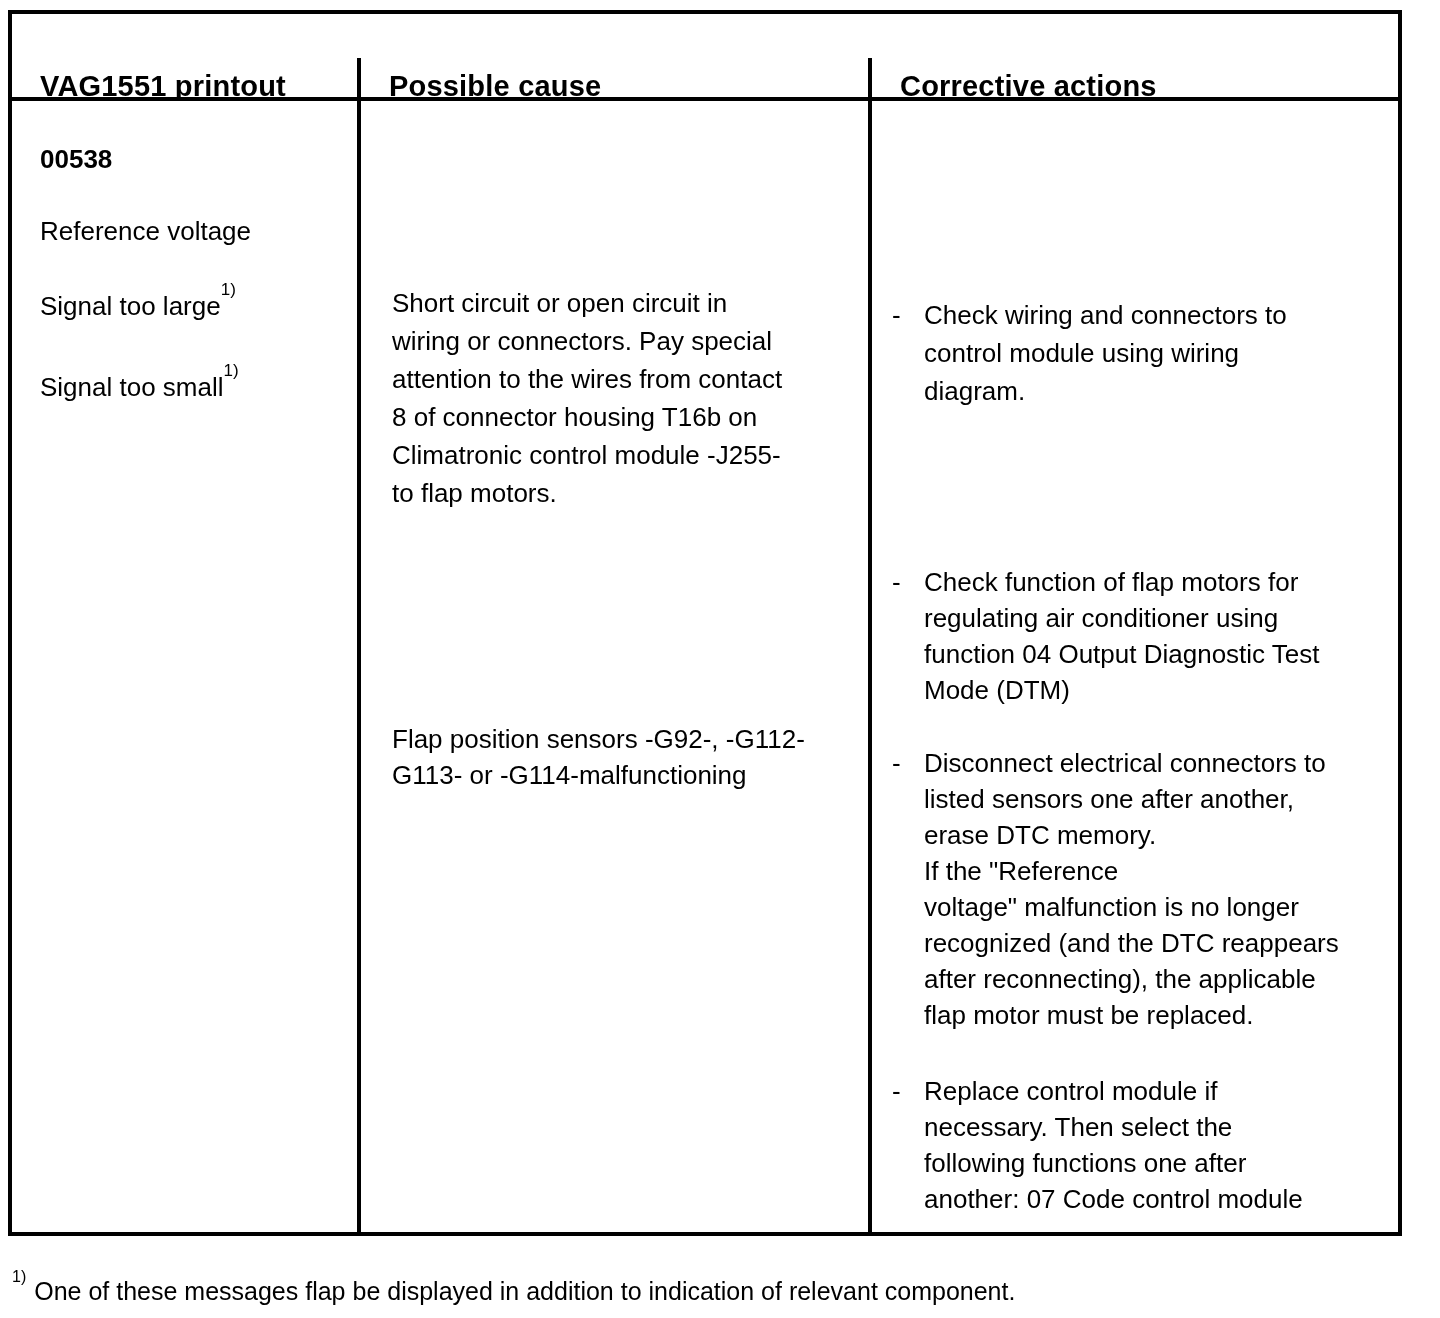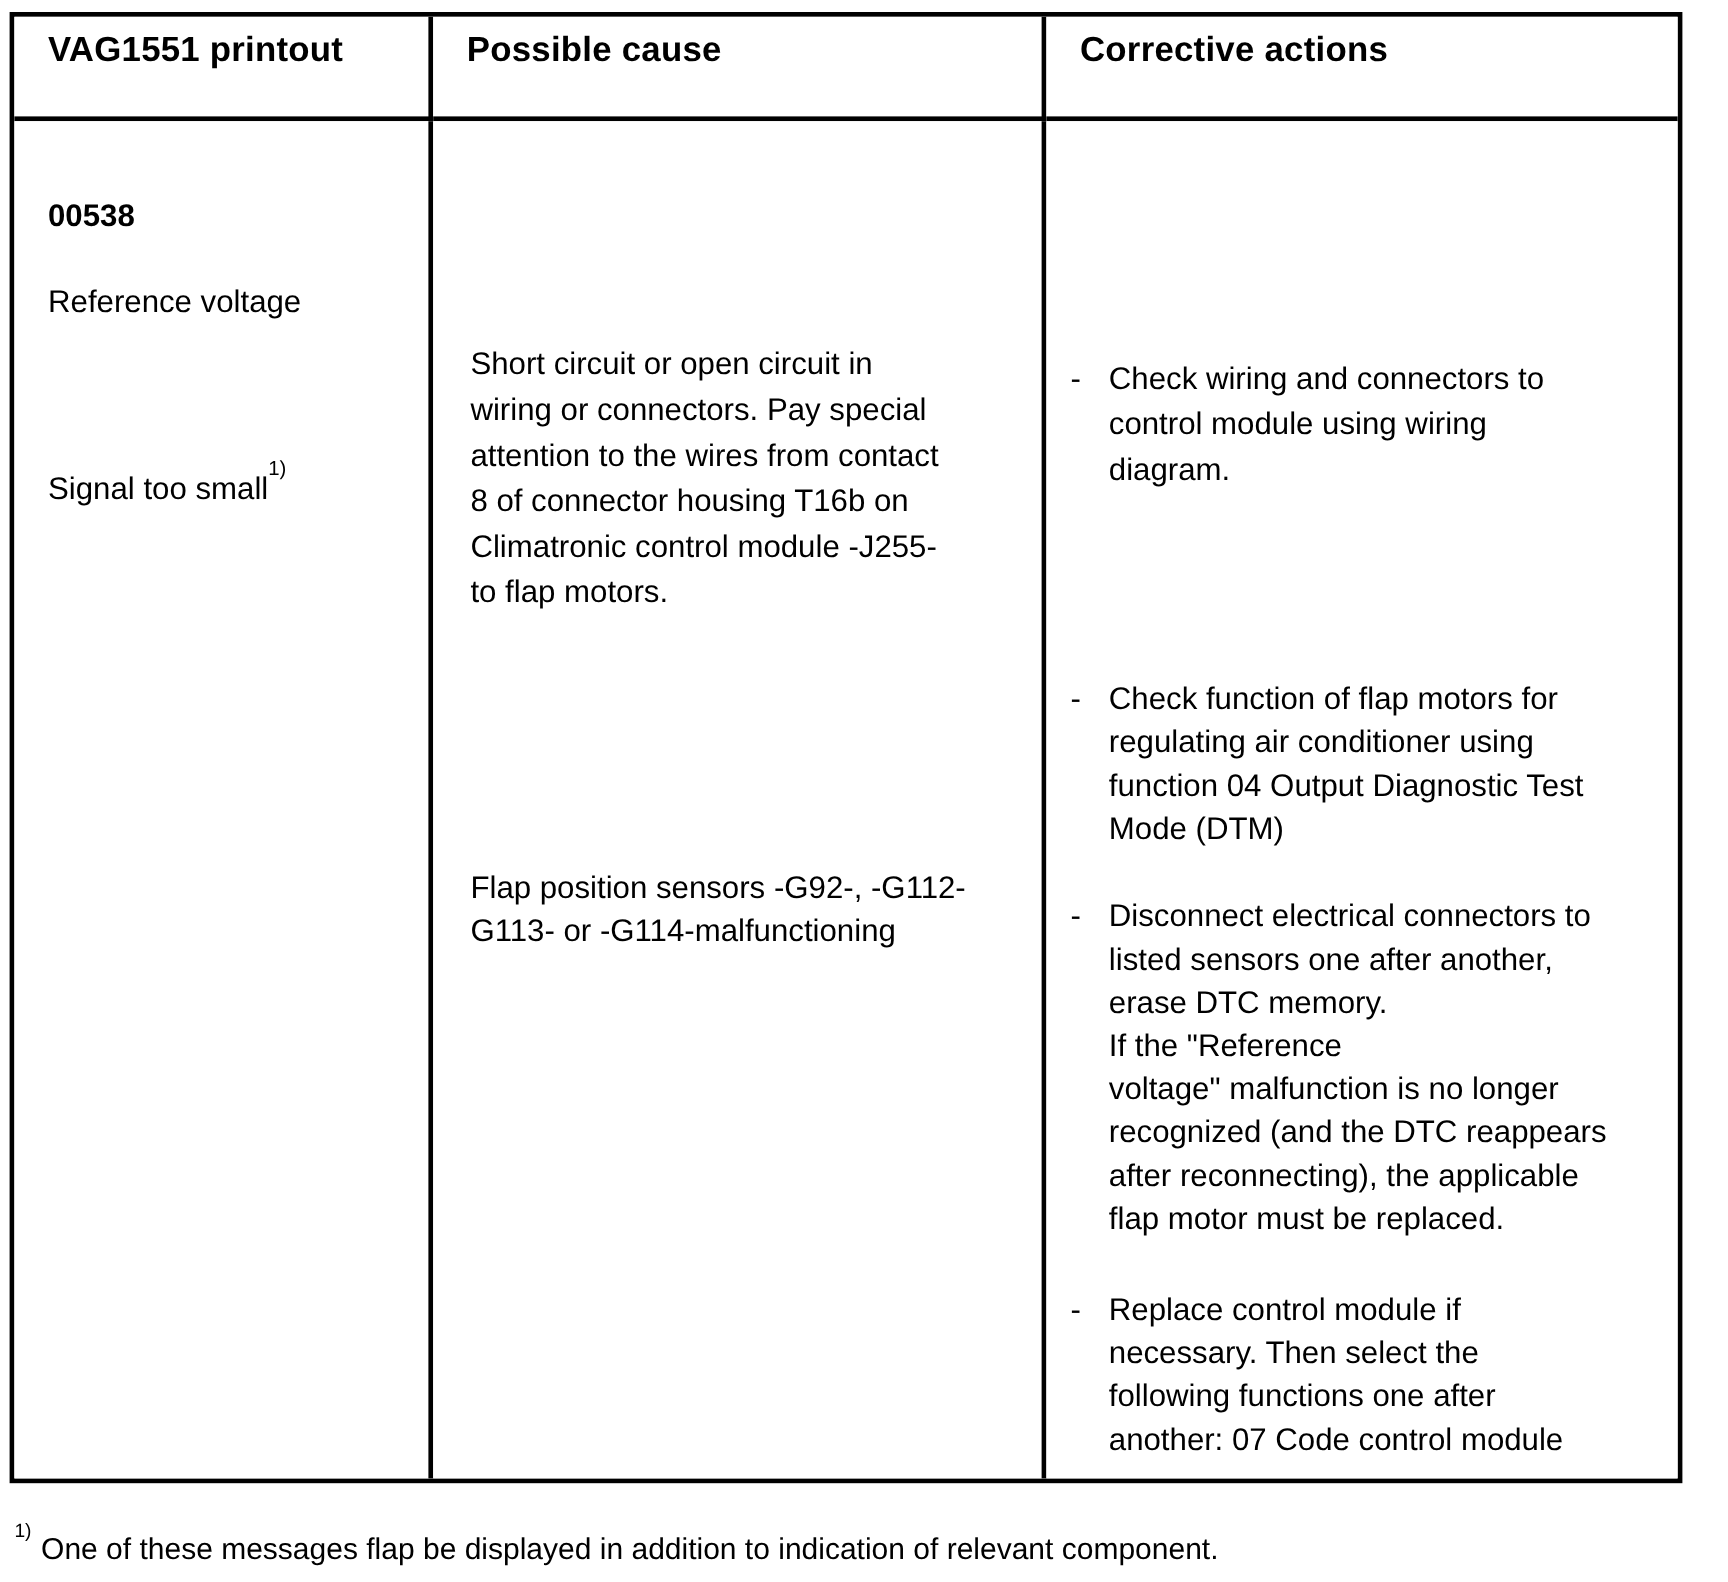--- a/index.html
+++ b/index.html
@@ -33,30 +33,31 @@
     position: relative;
     background: #ffffff;
   }
   .cell.vline { border-right: 4px solid #000000; }
   .th {
     border-bottom: 4px solid #000000;
     font-weight: bold;
     font-size: 29px;
     padding: 12px 0 0 28px;
     letter-spacing: 0.2px;
+    margin-top: 44px;
   }
   .block {
     position: absolute;
     font-size: 26px;
     line-height: 38px;
     white-space: pre-line;
   }
   .lh36 { line-height: 36px; }
   .bold { font-weight: bold; }
-  .col1-block { left: 28px; width: 300px; margin-top: 20px; }
+  .col1-block { left: 28px; width: 300px; }
   .cause-block { left: 31px; width: 472px; }
   .action-block {
     left: 20px;
     width: 496px;
     display: flex;
     align-items: flex-start;
   }
   .dash {
     flex: 0 0 32px;
     font-size: 26px;
@@ -88,20 +89,21 @@
 
   <div class="doc-table">
 
     <div class="cell th vline">VAG1551 printout</div>
     <div class="cell th vline">Possible cause</div>
     <div class="cell th">Corrective actions</div>
 
     <div class="cell vline">
       <div class="block col1-block bold" style="top:39px">00538</div>
       <div class="block col1-block" style="top:111px">Reference voltage</div>
+      <div class="block col1-block" style="top:186px"><span>Signal too large</span><sup class="fn">1)</sup></div>
       <div class="block col1-block" style="top:267px"><span>Signal too small</span><sup class="fn">1)</sup></div>
     </div>
 
     <div class="cell vline">
       <div class="block cause-block" style="top:183px">Short circuit or open circuit in
 wiring or connectors. Pay special
 attention to the wires from contact
 8 of connector housing T16b on
 Climatronic control module -J255-
 to flap motors.</div>

